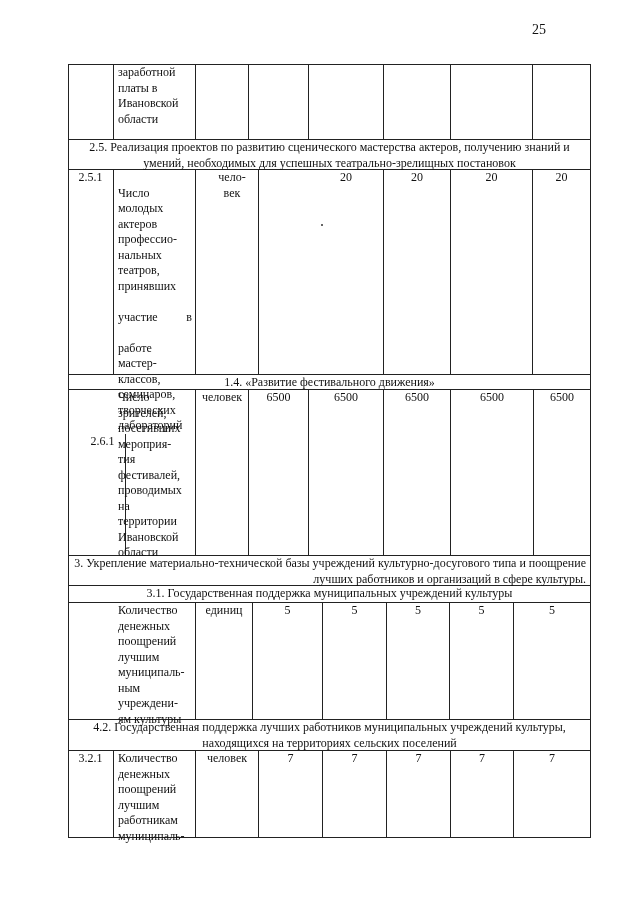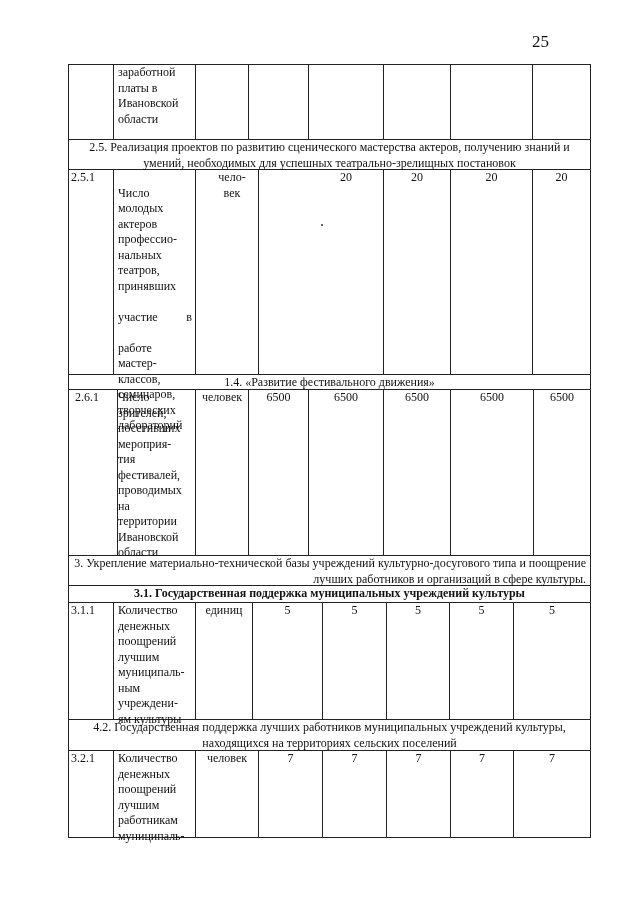--- a/index.html
+++ b/index.html
@@ -13,22 +13,22 @@
       position: relative;
       overflow: hidden;
       font-family: "Liberation Serif", "DejaVu Serif", serif;
       color: #111;
       font-size: 12px;
       line-height: 15.5px;
     }
     .page-number {
       position: absolute;
       left: 532px;
-      top: 34px;
-      font-size: 17px;
+      top: 22px;
+      font-size: 14px;
     }
     .tbl {
       position: absolute;
       left: 68px;
       top: 64px;
       width: 523px;
     }
     .row {
       position: relative;
       border-left: 1.2px solid #222;
@@ -39,21 +39,21 @@
     .row.first { border-top: 1.2px solid #222; }
     .cell {
       position: absolute;
       top: 0;
       bottom: 0;
       box-sizing: border-box;
       border-right: 1.2px solid #222;
       padding: 0 3px;
     }
     .cell.last { border-right: none; }
-    .cell.num { text-align: left; padding-left: 2px; }
+    .cell.num { text-align: center; padding-left: 2px; }
     .cell.name { white-space: pre-line; padding-left: 4px; }
     .cell.unit { text-align: center; white-space: pre-line; padding: 0 2px; }
     .cell.val { text-align: center; }
     .section {
       text-align: center;
       padding: 0 4px;
       box-sizing: border-box;
     }
     .justify-line {
       display: flex;
@@ -116,21 +116,21 @@
     <div class="cell val" style="left:240px;width:75px;">20</div>
     <div class="cell val" style="left:315px;width:67px;">20</div>
     <div class="cell val" style="left:382px;width:82px;">20</div>
     <div class="cell val last" style="left:464px;width:57px;">20</div>
     <div class="dot" style="left:252px;top:54px;"></div>
   </div>
 
   <div class="row section" style="height:15px;line-height:14px;">1.4. «Развитие фестивального движения»</div>
 
   <div class="row" style="height:166px;">
-    <div class="cell num" style="left:4px;width:45px;">2.6.1</div>
+    <div class="cell num" style="left:12px;width:45px;margin-top:44px;">2.6.1</div>
     <div class="cell name" style="left:45px;width:82px;">Число
 зрителей,
 посетивших
 мероприя-
 тия
 фестивалей,
 проводимых
 на
 территории
 Ивановской
@@ -138,24 +138,23 @@
     <div class="cell unit" style="left:127px;width:53px;">человек</div>
     <div class="cell val" style="left:180px;width:60px;">6500</div>
     <div class="cell val" style="left:240px;width:75px;">6500</div>
     <div class="cell val" style="left:315px;width:67px;">6500</div>
     <div class="cell val" style="left:382px;width:83px;">6500</div>
     <div class="cell val last" style="left:465px;width:56px;">6500</div>
   </div>
 
   <div class="row section" style="height:30px;text-align:right;">3. Укрепление материально-технической базы учреждений культурно-досугового типа и поощрение  лучших работников и организаций в сфере культуры.</div>
 
-  <div class="row section" style="height:17px;font-weight:bold;">3.1. Государственная поддержка муниципальных учреждений культуры</div>
+  <div class="row section" style="height:17px;">3.1. Государственная поддержка муниципальных учреждений культуры</div>
 
   <div class="row" style="height:117px;">
-    <div class="cell num" style="left:0;width:45px;">3.1.1</div>
     <div class="cell name" style="left:45px;width:82px;">Количество
 денежных
 поощрений
 лучшим
 муниципаль-
 ным
 учреждени-
 ям культуры</div>
     <div class="cell unit" style="left:127px;width:57px;">единиц</div>
     <div class="cell val" style="left:184px;width:70px;">5</div>

